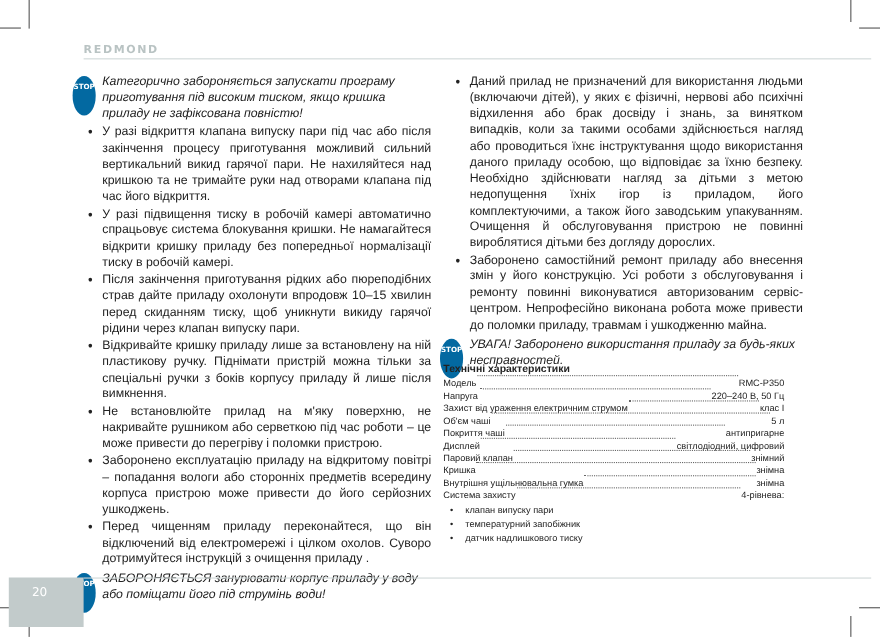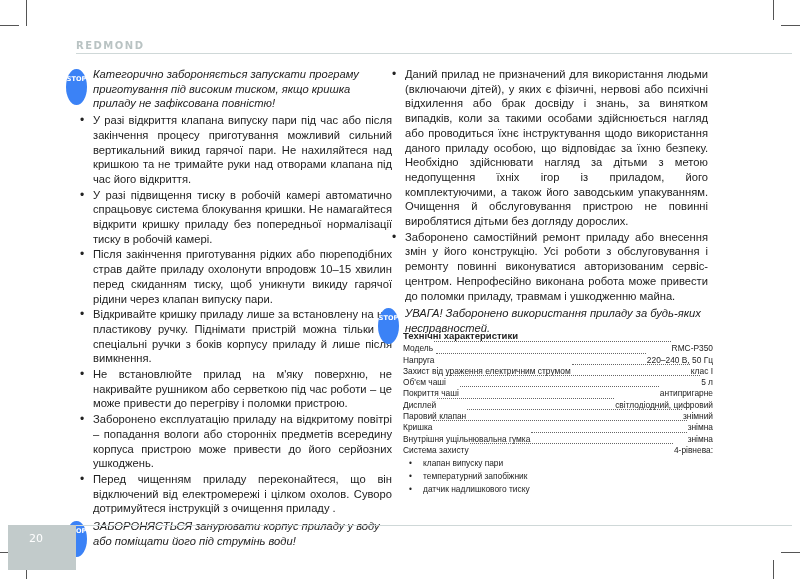--- a/index.html
+++ b/index.html
@@ -22,26 +22,26 @@
     position: absolute; left: 8px; top: 525px; width: 68px; height: 45px;
     background: #c2cbcb;
   }
   .page-num {
     position: absolute; left: 29px; top: 532px; font-size: 11px; color: #ffffff;
     font-family: "DejaVu Sans", sans-serif;
   }
 
   .col { position: absolute; font-family: "Liberation Sans", sans-serif; font-size: 11.2px; line-height: 14.7px; color: #222; }
   .col-left { left: 66px; top: 67px; width: 326px; }
-  .col-right { left: 378px; top: 67px; width: 330px; }
+  .col-right { left: 400px; top: 67px; width: 330px; }
 
   .stop-block { position: relative; padding-left: 27px; font-style: italic; margin-bottom: 2px; }
   .stop-icon {
     position: absolute; left: 0; top: 2px; width: 21px; height: 36px; border-radius: 50%;
-    background: #3b82f6; color: #fff; font-style: normal; font-weight: bold;
+    background: #0369a1; color: #fff; font-style: normal; font-weight: bold;
     font-size: 6.5px; line-height: 21px; text-align: center; font-family: "DejaVu Sans", sans-serif;
   }
 
   ul.bullets { list-style: none; }
   ul.bullets li { position: relative; padding-left: 27px; margin-bottom: 1px; text-align: justify; }
   ul.bullets li::before { content: "•"; position: absolute; left: 14px; top: 0; font-size: 12px; }
 
   .specs-title { font-weight: bold; font-size: 9.5px; margin-top: 0; margin-bottom: 2px; }
   .specs { position: absolute; left: 403px; top: 330px; width: 310px; font-size: 8.4px; line-height: 11.3px; color: #222; }
   .spec-row { display: flex; align-items: flex-start; }

